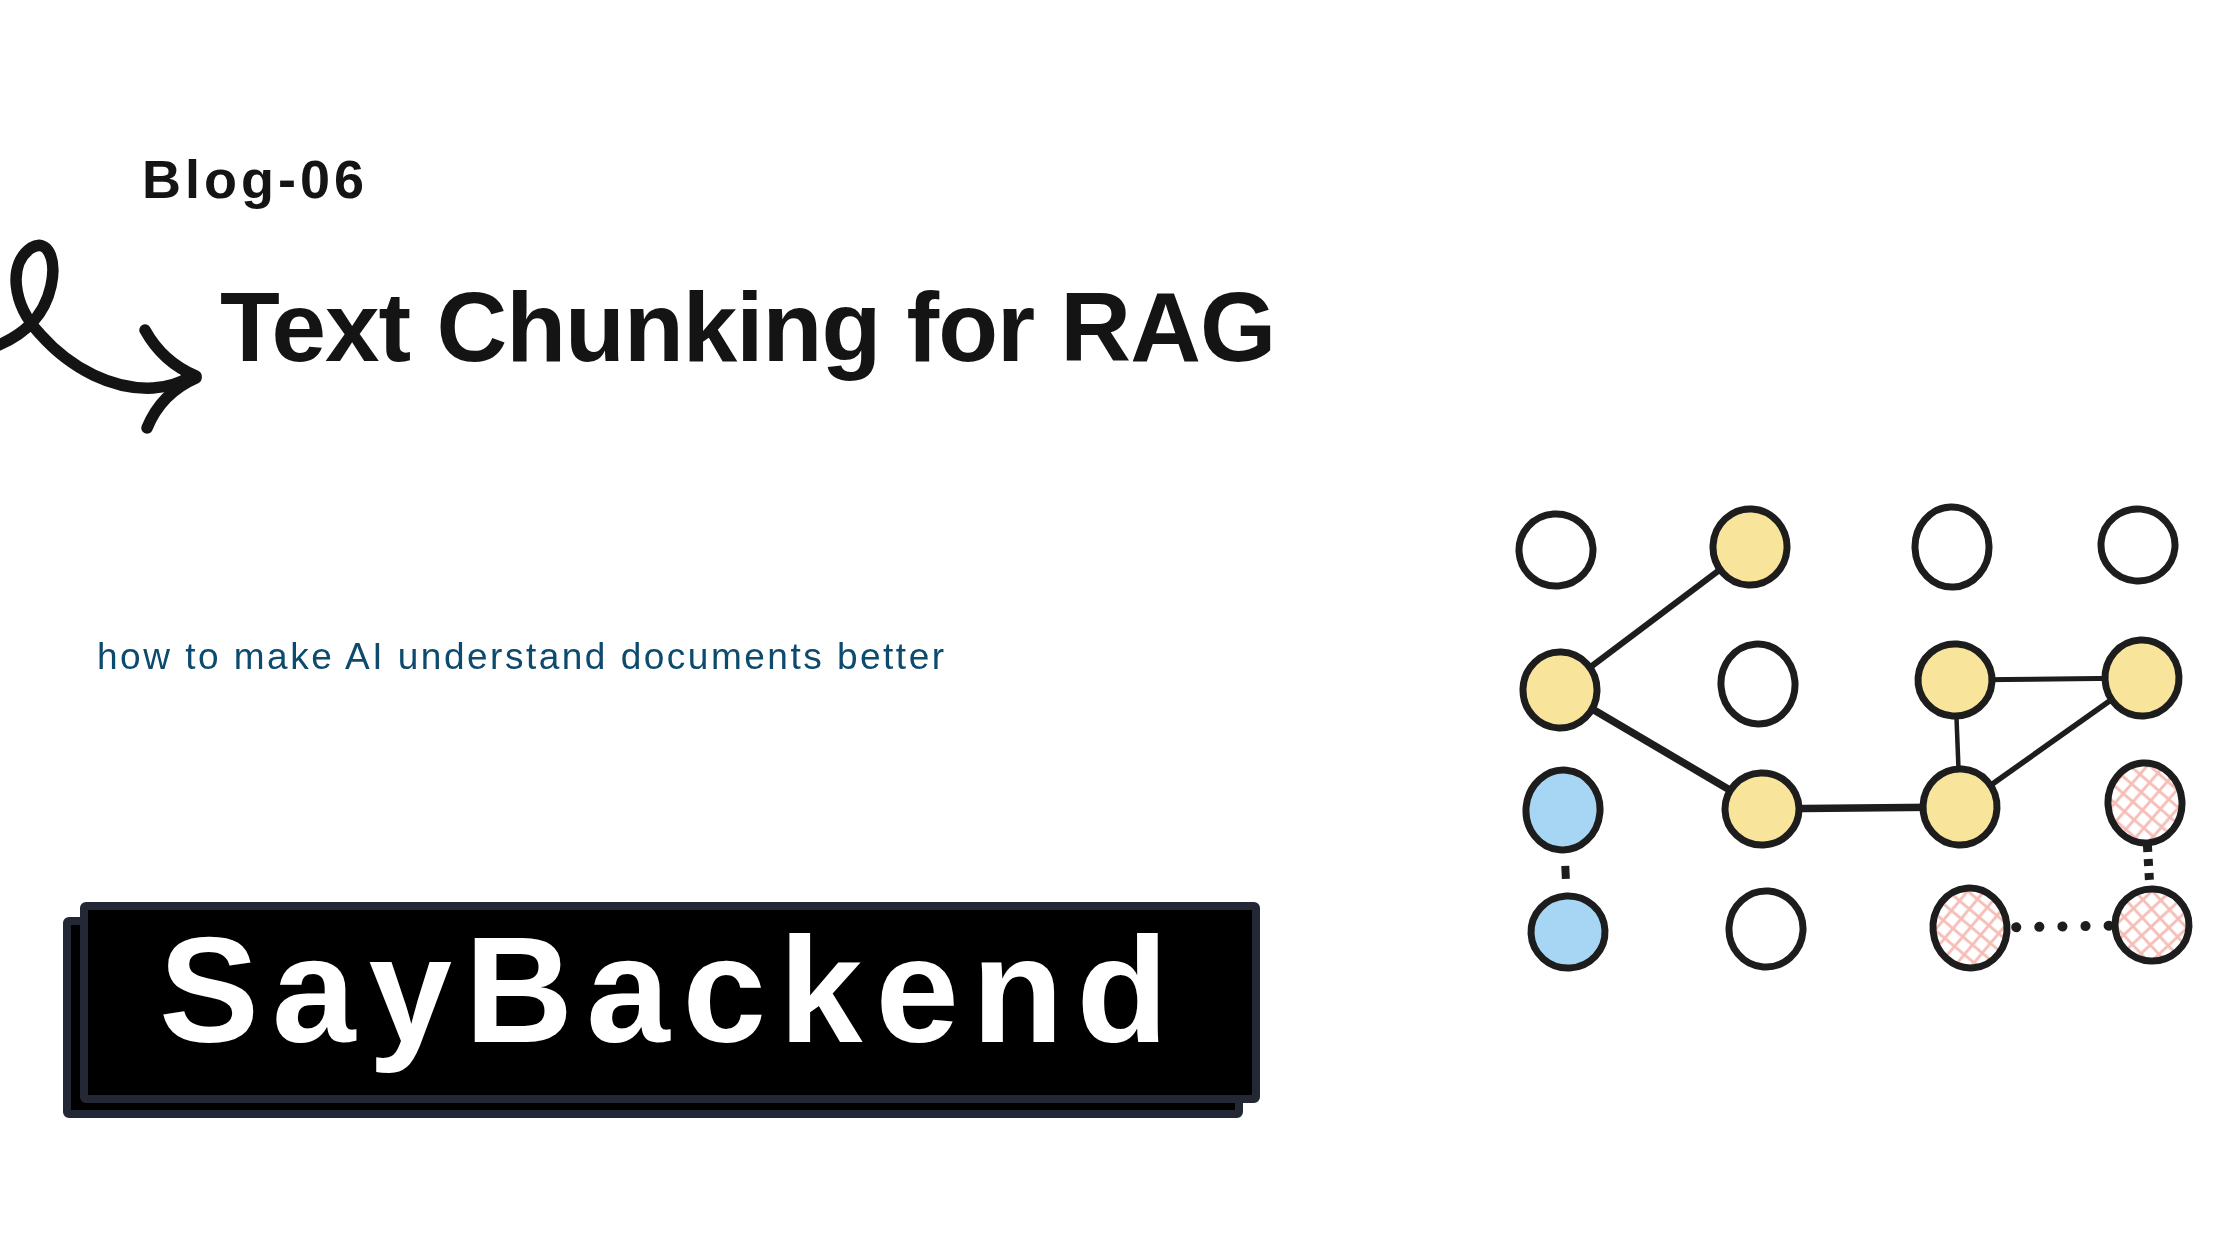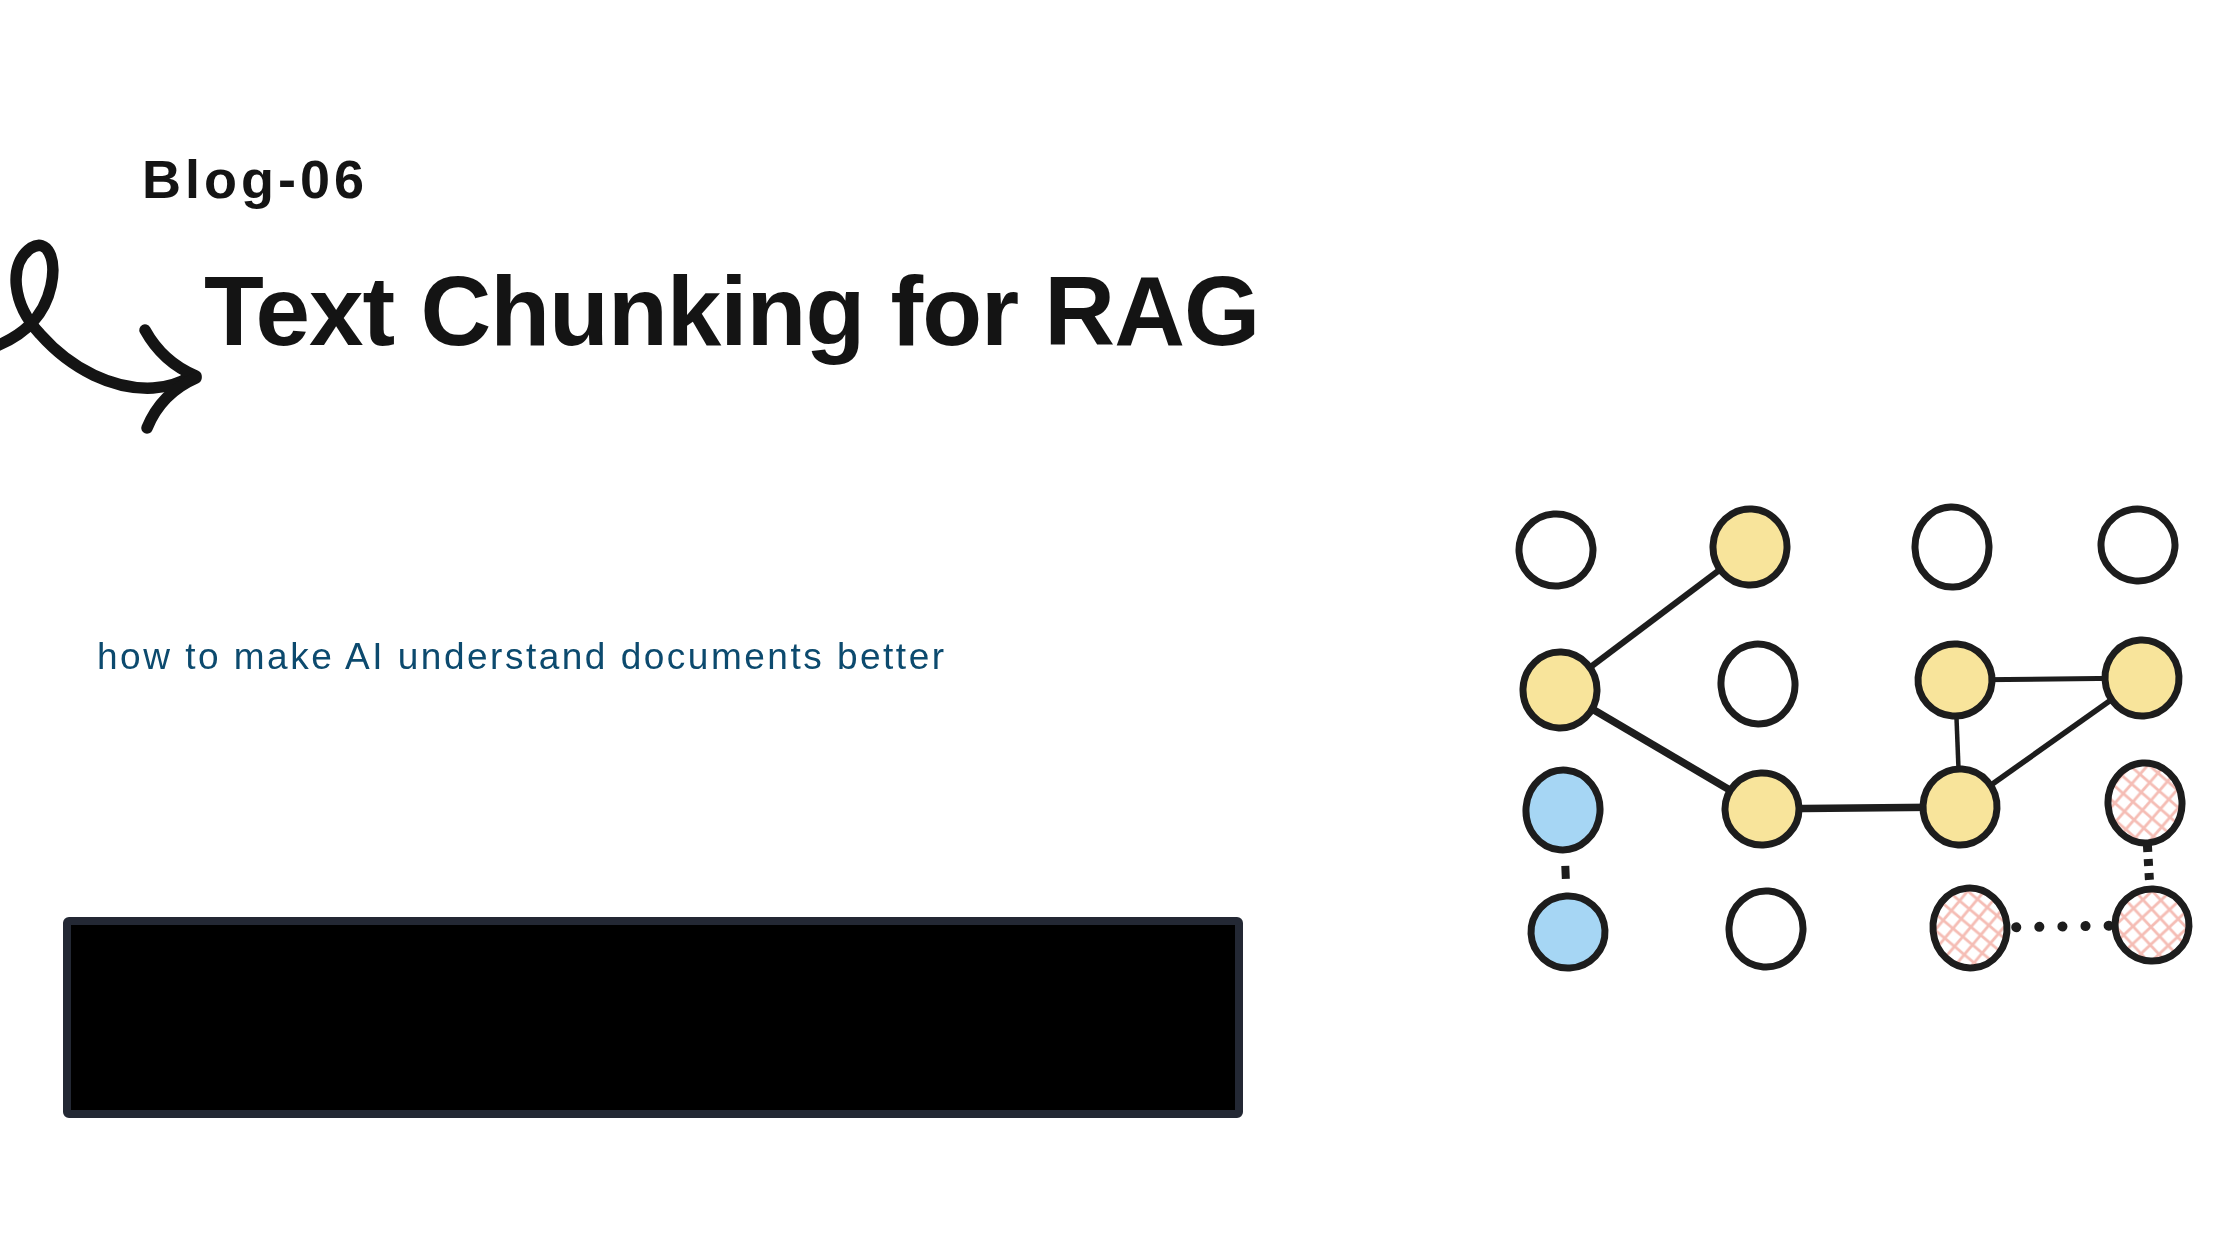--- a/index.html
+++ b/index.html
@@ -14,21 +14,21 @@
     position:absolute;left:142px;top:148px;
     font-size:54px;font-weight:600;letter-spacing:4px;
     color:var(--ink,#141414);
   }
 
   .squiggle{
     position:absolute;left:0;top:238px;width:230px;height:240px;
   }
 
   .title{
-    position:absolute;left:204px;top:260px;margin:0;
+    position:absolute;left:204px;top:260px;margin:16px;
     font-size:98px;line-height:1.06;font-weight:700;letter-spacing:-1px;
     color:var(--ink,#141414);
   }
 
   .subtitle{
     position:absolute;left:97px;top:636px;
     font-size:37px;font-weight:400;letter-spacing:2.5px;
     color:#0c4a6e;
   }
 
@@ -70,20 +70,23 @@
     <path d="M 145,92 C 156,112 172,128 196,138"></path>
     <path d="M 196,140 C 173,150 156,168 147,190"></path>
   </svg>
 
   <h1 class="title"><span>Text Chunking for RAG</span><br></h1>
 
   <div class="subtitle">how to make AI understand documents better</div>
 
   <div class="badge">
     <div class="badge-shadow"></div>
+    <div class="badge-box">
+      <span class="brand-text">SayBackend</span>
+    </div>
   </div>
 
   <svg class="graph" id="graph-svg" viewBox="1460 450 780 570">
     <defs>
       <pattern id="hatch" patternUnits="userSpaceOnUse" width="18" height="18">
         <rect width="18" height="18" fill="#ffffff"></rect>
         <path id="hatch-lines" d="M0 18 L18 0 M-4.5 4.5 L4.5 -4.5 M13.5 22.5 L22.5 13.5 M0 0 L18 18 M13.5 -4.5 L22.5 4.5 M-4.5 13.5 L4.5 22.5" stroke="#f5bdb5" stroke-width="2.8" fill="none"></path>
       </pattern>
     </defs>
     <g id="edges-layer">

